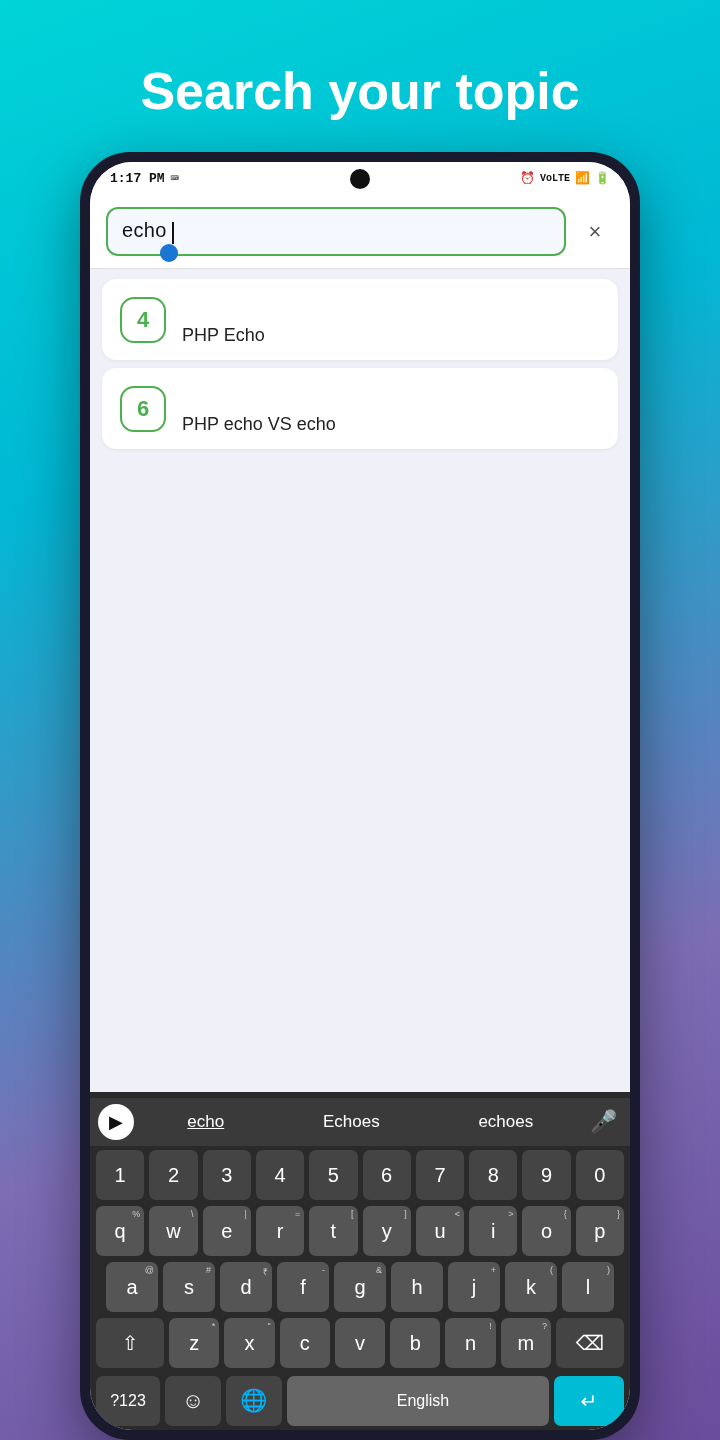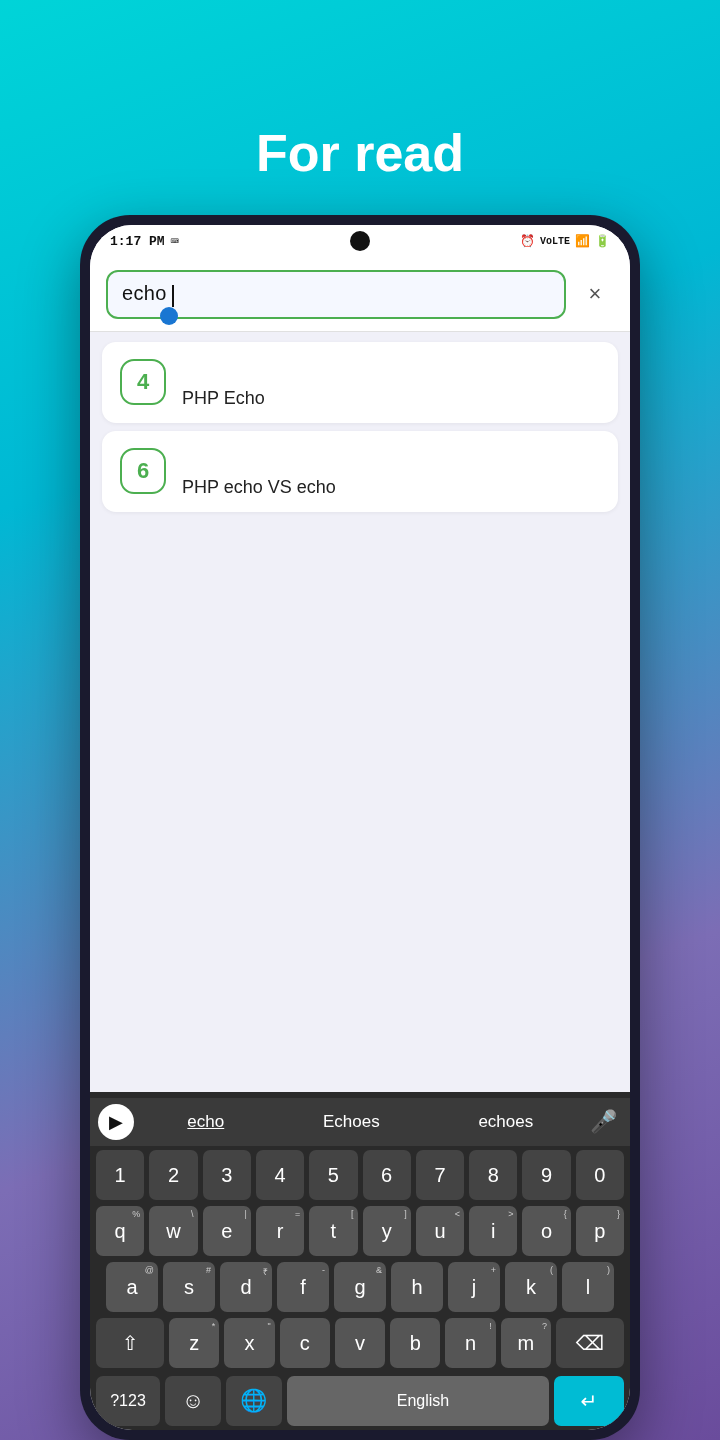--- a/index.html
+++ b/index.html
@@ -289,22 +289,21 @@
       width: 70px;
       background: #00bcd4;
       font-size: 20px;
     }
   </style>
 </head>
 <body>
 
 <div class="header-section">
   <div class="header-title">
-    <br>
-    <span>For read</span>
+    <span>Search your topic</span><br>
   </div>
 </div>
 
 <div class="phone-container">
   <div class="phone-screen">
 
     <div class="status-bar">
       <div class="status-bar-left">
         <span>1:17 PM</span>
         <span class="keyboard-icon">⌨</span>

